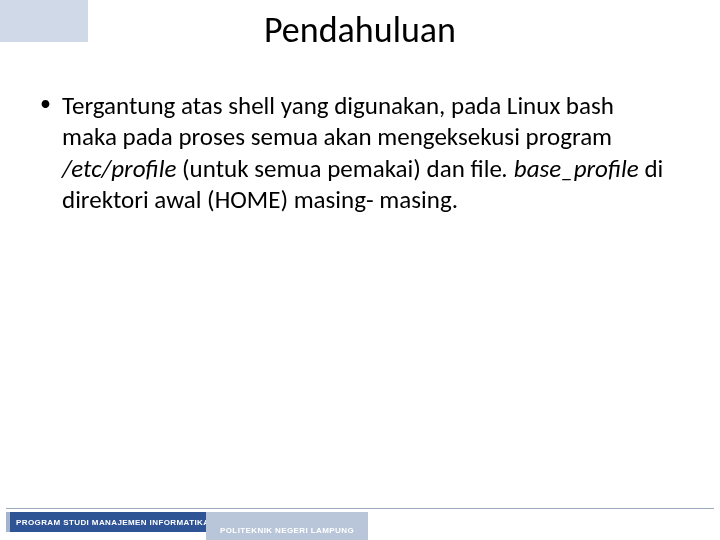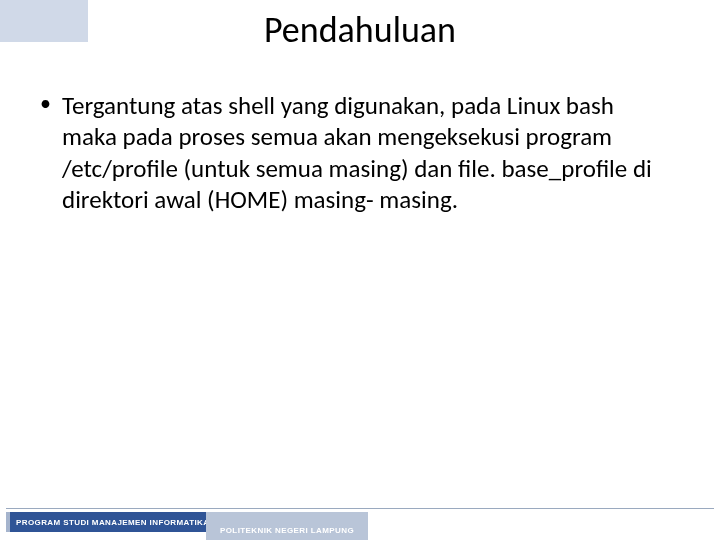--- a/index.html
+++ b/index.html
@@ -58,21 +58,21 @@
     color: #000;
   }
   .body li::before {
     content: "•";
     position: absolute;
     left: 6px;
     top: 0;
     font-size: 22px;
     color: #000;
   }
-  .italic { }
+  .italic { font-style: italic; }
 
   .footer {
     position: absolute;
     left: 0;
     bottom: 0;
     width: 720px;
     height: 32px;
   }
   .footer-line {
     position: absolute;
@@ -124,21 +124,21 @@
 <body>
 
 <div class="slide">
 
   <div class="top-accent"></div>
 
   <div class="title">Pendahuluan</div>
 
   <div class="body">
     <ul id="bullet-list">
-        <li><span>Tergantung atas shell yang digunakan, pada Linux bash maka pada proses semua akan mengeksekusi program </span><span class="italic">/etc/profile</span><span> (untuk semua masing) dan file</span><span class="italic">. base_profile </span><span>di direktori awal (HOME) masing- masing.</span></li>
+        <li><span>Tergantung atas shell yang digunakan, pada Linux bash maka pada proses semua akan mengeksekusi program </span><span class="italic">/etc/profile</span><span> (untuk semua pemakai) dan file</span><span class="italic">. base_profile </span><span>di direktori awal (HOME) masing- masing.</span></li>
       </ul>
   </div>
 
   <div class="footer">
     <div class="footer-line"></div>
     <div class="footer-block-left">
       <span class="swatch"></span>
       <span>PROGRAM STUDI MANAJEMEN INFORMATIKA</span>
     </div>
     <div class="footer-block-right">

